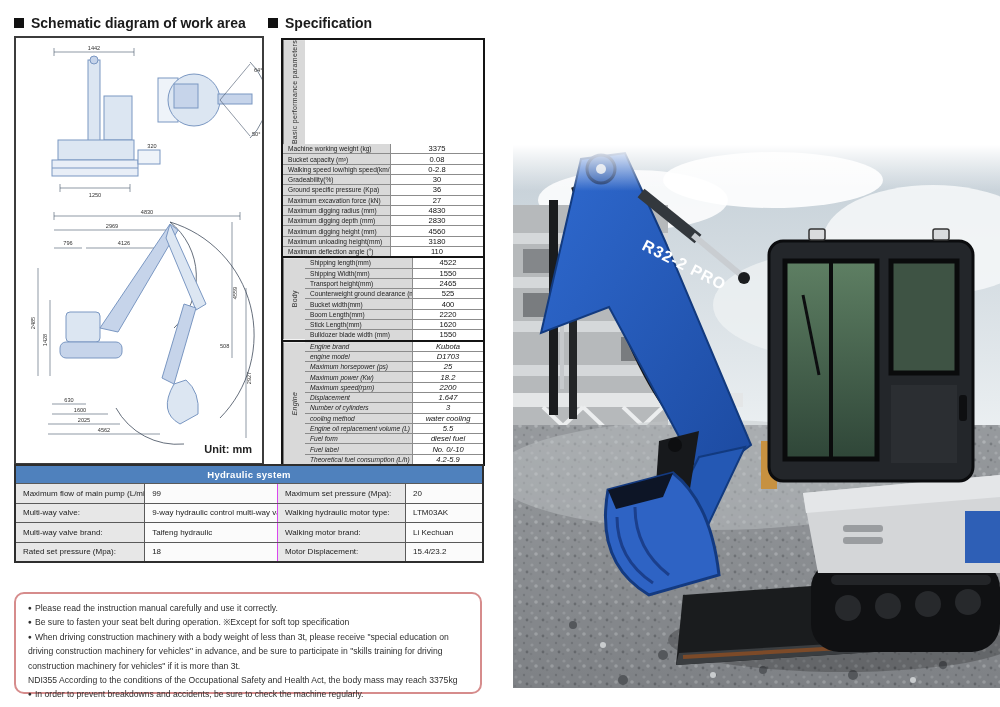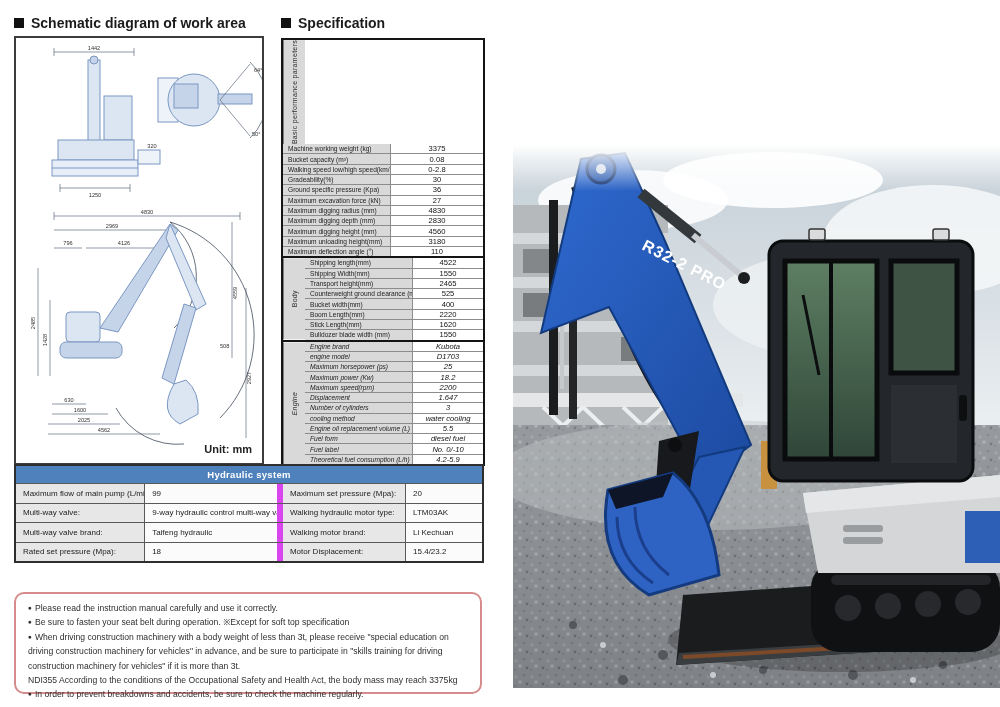--- a/index.html
+++ b/index.html
@@ -48,21 +48,21 @@
   
   .hyd-table{position:absolute;left:14px;top:464px;width:470px;border:2px solid #2e2e2e;
              box-sizing:border-box;background:#fff;}
   .hyd-header{height:17px;background:#4f81bd;color:#fff;font-size:9.5px;font-weight:bold;
               display:flex;align-items:center;justify-content:center;letter-spacing:.3px;}
   .hyd-row{display:flex;height:18.5px;border-top:1px solid #5a5a5a;}
   .hyd-cell{display:flex;align-items:center;font-size:8px;color:#222;
             padding-left:7px;box-sizing:border-box;overflow:hidden;white-space:nowrap;}
   .hyd-l{background:#e7e7e7;}
   .hyd-v{background:#fbfbfb;border-left:1px solid #5a5a5a;}
-  .c1{width:27.5%;} .c2{width:28.5%;} .c3{width:27.5%;border-left:6px solid #d946ef;} .c4{flex:1;}
+  .c1{width:27.5%;} .c2{width:28.5%;} .c3{width:27.5%;border-left:1px solid #d946ef;} .c4{flex:1;}
 
   
   .notes{position:absolute;left:14px;top:592px;width:468px;height:102px;
          border:2px solid #d68c8c;border-radius:10px;box-sizing:border-box;
          padding:7px 12px 0 12px;background:#fff;}
   .note{font-size:8.6px;color:#2e2e2e;line-height:14.4px;}
   .note .b{font-size:6.5px;vertical-align:1px;margin-right:3px;}
 
   
   .dim{font-size:5.6px;fill:#333;font-family:"Liberation Sans",sans-serif;}
@@ -164,21 +164,21 @@
         </g>
         <text class="dim" x="45" y="194" text-anchor="middle">630</text>
         <text class="dim" x="56" y="204" text-anchor="middle">1600</text>
         <text class="dim" x="60" y="214" text-anchor="middle">2025</text>
         <text class="dim" x="80" y="224" text-anchor="middle">4562</text>
       </g>
     </svg>
     <div class="unit-label">Unit: mm</div>
   </div>
 
-  <div class="sec-header" style="left:281px;top:15px;">
+  <div class="sec-header" style="left:268px;top:15px;">
     <span class="sq"></span>
     <span>Specification</span>
   </div>
 
   <div class="spec-table">
       <div class="spec-group" style="flex-grow: 11; flex-direction: column;">
         <div class="spec-vhead">Basic performance parameters</div>
         <div class="spec-rows">
           <div class="spec-row">
             <div class="spec-label">Machine working weight (kg)</div>

